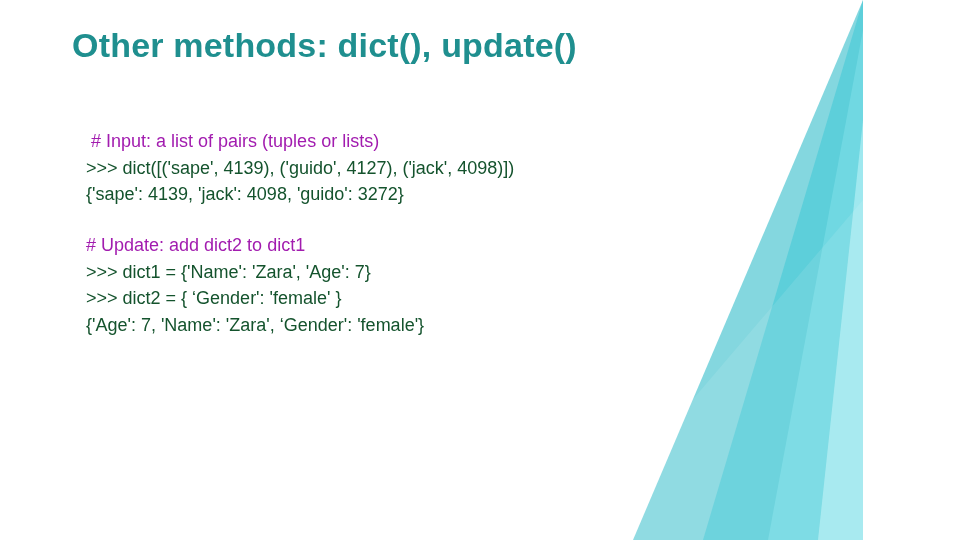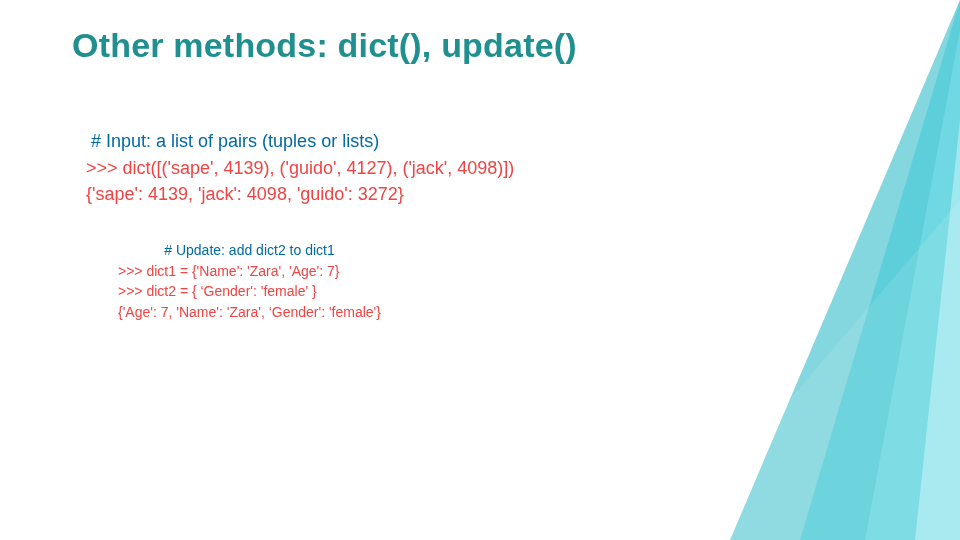--- a/index.html
+++ b/index.html
@@ -1,19 +1,19 @@
 <!DOCTYPE html>
 <html><head>
 <meta charset="utf-8">
 <style>
   * { margin: 0; padding: 0; box-sizing: border-box; }
   html, body { width: 960px; height: 540px; overflow: hidden; font-family: "Trebuchet MS", "Segoe UI", sans-serif; }
   .slide {
     position: relative;
-    width: 960px;
+    width: 863px;
     height: 540px;
     background: #ffffff;
   }
   .deco {
     position: absolute;
     right: 0;
     top: 0;
     width: 300px;
     height: 540px;
     pointer-events: none;
@@ -31,28 +31,27 @@
     position: absolute;
     left: 86px;
     top: 128px;
     font-size: 18px;
     line-height: 1.48;
     color: #111;
   }
   .block2 {
     position: absolute;
     left: 86px;
-    top: 240px;
-    font-size: 14px;
+    top: 232px;
+    font-size: 18px;
     line-height: 1.48;
     color: #111;
-    margin-left: 32px;
   }
-  .comment { color: #0369a1; text-align: center; }
-  .kw { color: #ef4444; font-weight: 400; }
+  .comment { color: #a21caf; }
+  .kw { color: #14532d; font-weight: 400; }
 </style>
 </head>
 <body>
 
 <div class="slide">
 
   <svg class="deco" viewBox="0 0 300 540" preserveAspectRatio="none">
     <polygon points="300,0 300,540 70,540" fill="#1fb6c4" opacity="0.55"></polygon>
     <polygon points="300,0 300,540 140,540" fill="#2fc6d4" opacity="0.45"></polygon>
     <polygon points="300,30 300,540 205,540" fill="#7fe0ea" opacity="0.55"></polygon>

